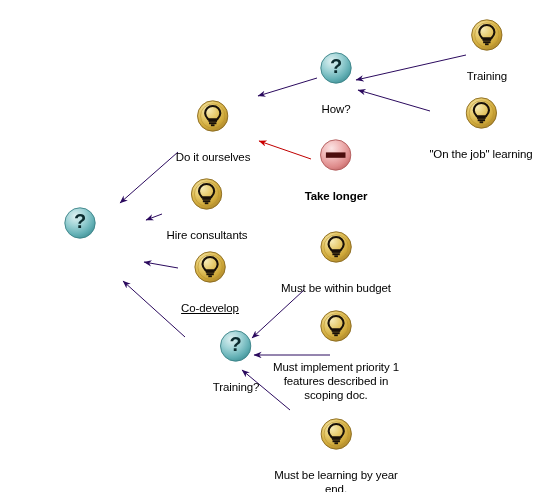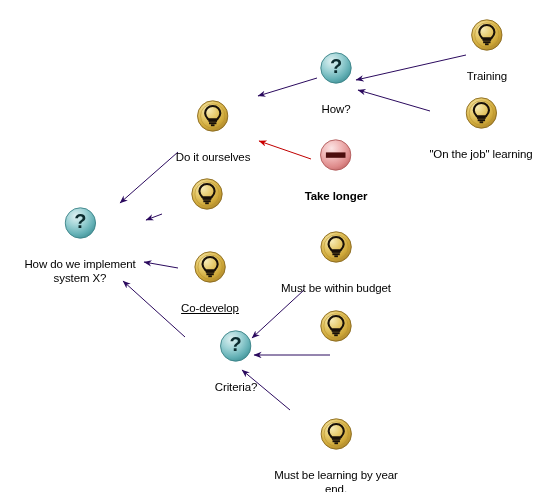--- a/index.html
+++ b/index.html
@@ -95,22 +95,20 @@
         <line x1="290" y1="410" x2="242" y2="370" stroke="#2b0a5e" stroke-width="1" marker-end="url(#arrowPos)"></line>
       </g>
   </svg>
 
   <div id="node-layer">
       <div class="node wrap" style="left: 80px; top: 207px;">
     <span class="icon"><svg viewBox="0 0 32 32" width="32" height="32">
             <circle cx="16" cy="16" r="15.2" fill="url(#qGrad)" stroke="#3b8287" stroke-width="0.9"></circle>
             <text x="16" y="20.6" text-anchor="middle" font-family="&quot;Liberation Sans&quot;, sans-serif" font-size="20" font-weight="bold" fill="#0b2b2e">?</text>
           </svg></span>
-    <span class="label">How do we implement
-system X?</span>
   </div>
       <div class="node" style="left: 336px; top: 52px;">
     <span class="icon"><svg viewBox="0 0 32 32" width="32" height="32">
             <circle cx="16" cy="16" r="15.2" fill="url(#qGrad)" stroke="#3b8287" stroke-width="0.9"></circle>
             <text x="16" y="20.6" text-anchor="middle" font-family="&quot;Liberation Sans&quot;, sans-serif" font-size="20" font-weight="bold" fill="#0b2b2e">?</text>
           </svg></span>
     <span class="label">How?</span>
   </div>
       <div class="node" style="left: 213px; top: 100px; text-align: center;">
     <span class="icon"><svg viewBox="0 0 32 32" width="32" height="32">
@@ -154,38 +152,39 @@
   </div>
       <div class="node" style="left: 207px; top: 178px;">
     <span class="icon"><svg viewBox="0 0 32 32" width="32" height="32">
             <circle cx="16" cy="16" r="15.2" fill="url(#bulbGrad)" stroke="#8a6a1f" stroke-width="0.9"></circle>
             <circle cx="16" cy="16" r="12.2" fill="none" stroke="#b5912f" stroke-width="0.8" opacity="0.7"></circle>
             <path d="M16 6.0 C11.4 6.0 8.4 9.3 8.4 13.2 C8.4 16.0 10.2 17.8 11.6 19.4 L20.4 19.4 C21.8 17.8 23.6 16.0 23.6 13.2 C23.6 9.3 20.6 6.0 16 6.0 Z" fill="none" stroke="#181008" stroke-width="2.1"></path>
             <rect x="11.7" y="19.6" width="8.6" height="2.3" fill="#181008"></rect>
             <rect x="12.3" y="22.2" width="7.4" height="2" fill="#181008"></rect>
             <rect x="14.2" y="24.3" width="3.6" height="1.9" fill="#181008"></rect>
           </svg></span>
+    <span class="label">Hire consultants</span>
   </div>
       <div class="node" style="left: 210px; top: 251px; text-decoration: underline;">
     <span class="icon"><svg viewBox="0 0 32 32" width="32" height="32">
             <circle cx="16" cy="16" r="15.2" fill="url(#bulbGrad)" stroke="#8a6a1f" stroke-width="0.9"></circle>
             <circle cx="16" cy="16" r="12.2" fill="none" stroke="#b5912f" stroke-width="0.8" opacity="0.7"></circle>
             <path d="M16 6.0 C11.4 6.0 8.4 9.3 8.4 13.2 C8.4 16.0 10.2 17.8 11.6 19.4 L20.4 19.4 C21.8 17.8 23.6 16.0 23.6 13.2 C23.6 9.3 20.6 6.0 16 6.0 Z" fill="none" stroke="#181008" stroke-width="2.1"></path>
             <rect x="11.7" y="19.6" width="8.6" height="2.3" fill="#181008"></rect>
             <rect x="12.3" y="22.2" width="7.4" height="2" fill="#181008"></rect>
             <rect x="14.2" y="24.3" width="3.6" height="1.9" fill="#181008"></rect>
           </svg></span>
     <span class="label">Co-develop</span>
   </div>
       <div class="node" style="left: 236px; top: 330px;">
     <span class="icon"><svg viewBox="0 0 32 32" width="32" height="32">
             <circle cx="16" cy="16" r="15.2" fill="url(#qGrad)" stroke="#3b8287" stroke-width="0.9"></circle>
             <text x="16" y="20.6" text-anchor="middle" font-family="&quot;Liberation Sans&quot;, sans-serif" font-size="20" font-weight="bold" fill="#0b2b2e">?</text>
           </svg></span>
-    <span class="label">Criteria?</span>
+    <span class="label">Training?</span>
   </div>
       <div class="node" style="left: 336px; top: 231px; text-align: center;">
     <span class="icon"><svg viewBox="0 0 32 32" width="32" height="32">
             <circle cx="16" cy="16" r="15.2" fill="url(#bulbGrad)" stroke="#8a6a1f" stroke-width="0.9"></circle>
             <circle cx="16" cy="16" r="12.2" fill="none" stroke="#b5912f" stroke-width="0.8" opacity="0.7"></circle>
             <path d="M16 6.0 C11.4 6.0 8.4 9.3 8.4 13.2 C8.4 16.0 10.2 17.8 11.6 19.4 L20.4 19.4 C21.8 17.8 23.6 16.0 23.6 13.2 C23.6 9.3 20.6 6.0 16 6.0 Z" fill="none" stroke="#181008" stroke-width="2.1"></path>
             <rect x="11.7" y="19.6" width="8.6" height="2.3" fill="#181008"></rect>
             <rect x="12.3" y="22.2" width="7.4" height="2" fill="#181008"></rect>
             <rect x="14.2" y="24.3" width="3.6" height="1.9" fill="#181008"></rect>
           </svg></span>
@@ -193,20 +192,23 @@
   </div>
       <div class="node wrap" style="left: 336px; top: 310px;">
     <span class="icon"><svg viewBox="0 0 32 32" width="32" height="32">
             <circle cx="16" cy="16" r="15.2" fill="url(#bulbGrad)" stroke="#8a6a1f" stroke-width="0.9"></circle>
             <circle cx="16" cy="16" r="12.2" fill="none" stroke="#b5912f" stroke-width="0.8" opacity="0.7"></circle>
             <path d="M16 6.0 C11.4 6.0 8.4 9.3 8.4 13.2 C8.4 16.0 10.2 17.8 11.6 19.4 L20.4 19.4 C21.8 17.8 23.6 16.0 23.6 13.2 C23.6 9.3 20.6 6.0 16 6.0 Z" fill="none" stroke="#181008" stroke-width="2.1"></path>
             <rect x="11.7" y="19.6" width="8.6" height="2.3" fill="#181008"></rect>
             <rect x="12.3" y="22.2" width="7.4" height="2" fill="#181008"></rect>
             <rect x="14.2" y="24.3" width="3.6" height="1.9" fill="#181008"></rect>
           </svg></span>
+    <span class="label">Must implement priority 1
+features  described in
+scoping doc.</span>
   </div>
       <div class="node wrap" style="left: 336px; top: 418px;">
     <span class="icon"><svg viewBox="0 0 32 32" width="32" height="32">
             <circle cx="16" cy="16" r="15.2" fill="url(#bulbGrad)" stroke="#8a6a1f" stroke-width="0.9"></circle>
             <circle cx="16" cy="16" r="12.2" fill="none" stroke="#b5912f" stroke-width="0.8" opacity="0.7"></circle>
             <path d="M16 6.0 C11.4 6.0 8.4 9.3 8.4 13.2 C8.4 16.0 10.2 17.8 11.6 19.4 L20.4 19.4 C21.8 17.8 23.6 16.0 23.6 13.2 C23.6 9.3 20.6 6.0 16 6.0 Z" fill="none" stroke="#181008" stroke-width="2.1"></path>
             <rect x="11.7" y="19.6" width="8.6" height="2.3" fill="#181008"></rect>
             <rect x="12.3" y="22.2" width="7.4" height="2" fill="#181008"></rect>
             <rect x="14.2" y="24.3" width="3.6" height="1.9" fill="#181008"></rect>
           </svg></span>

